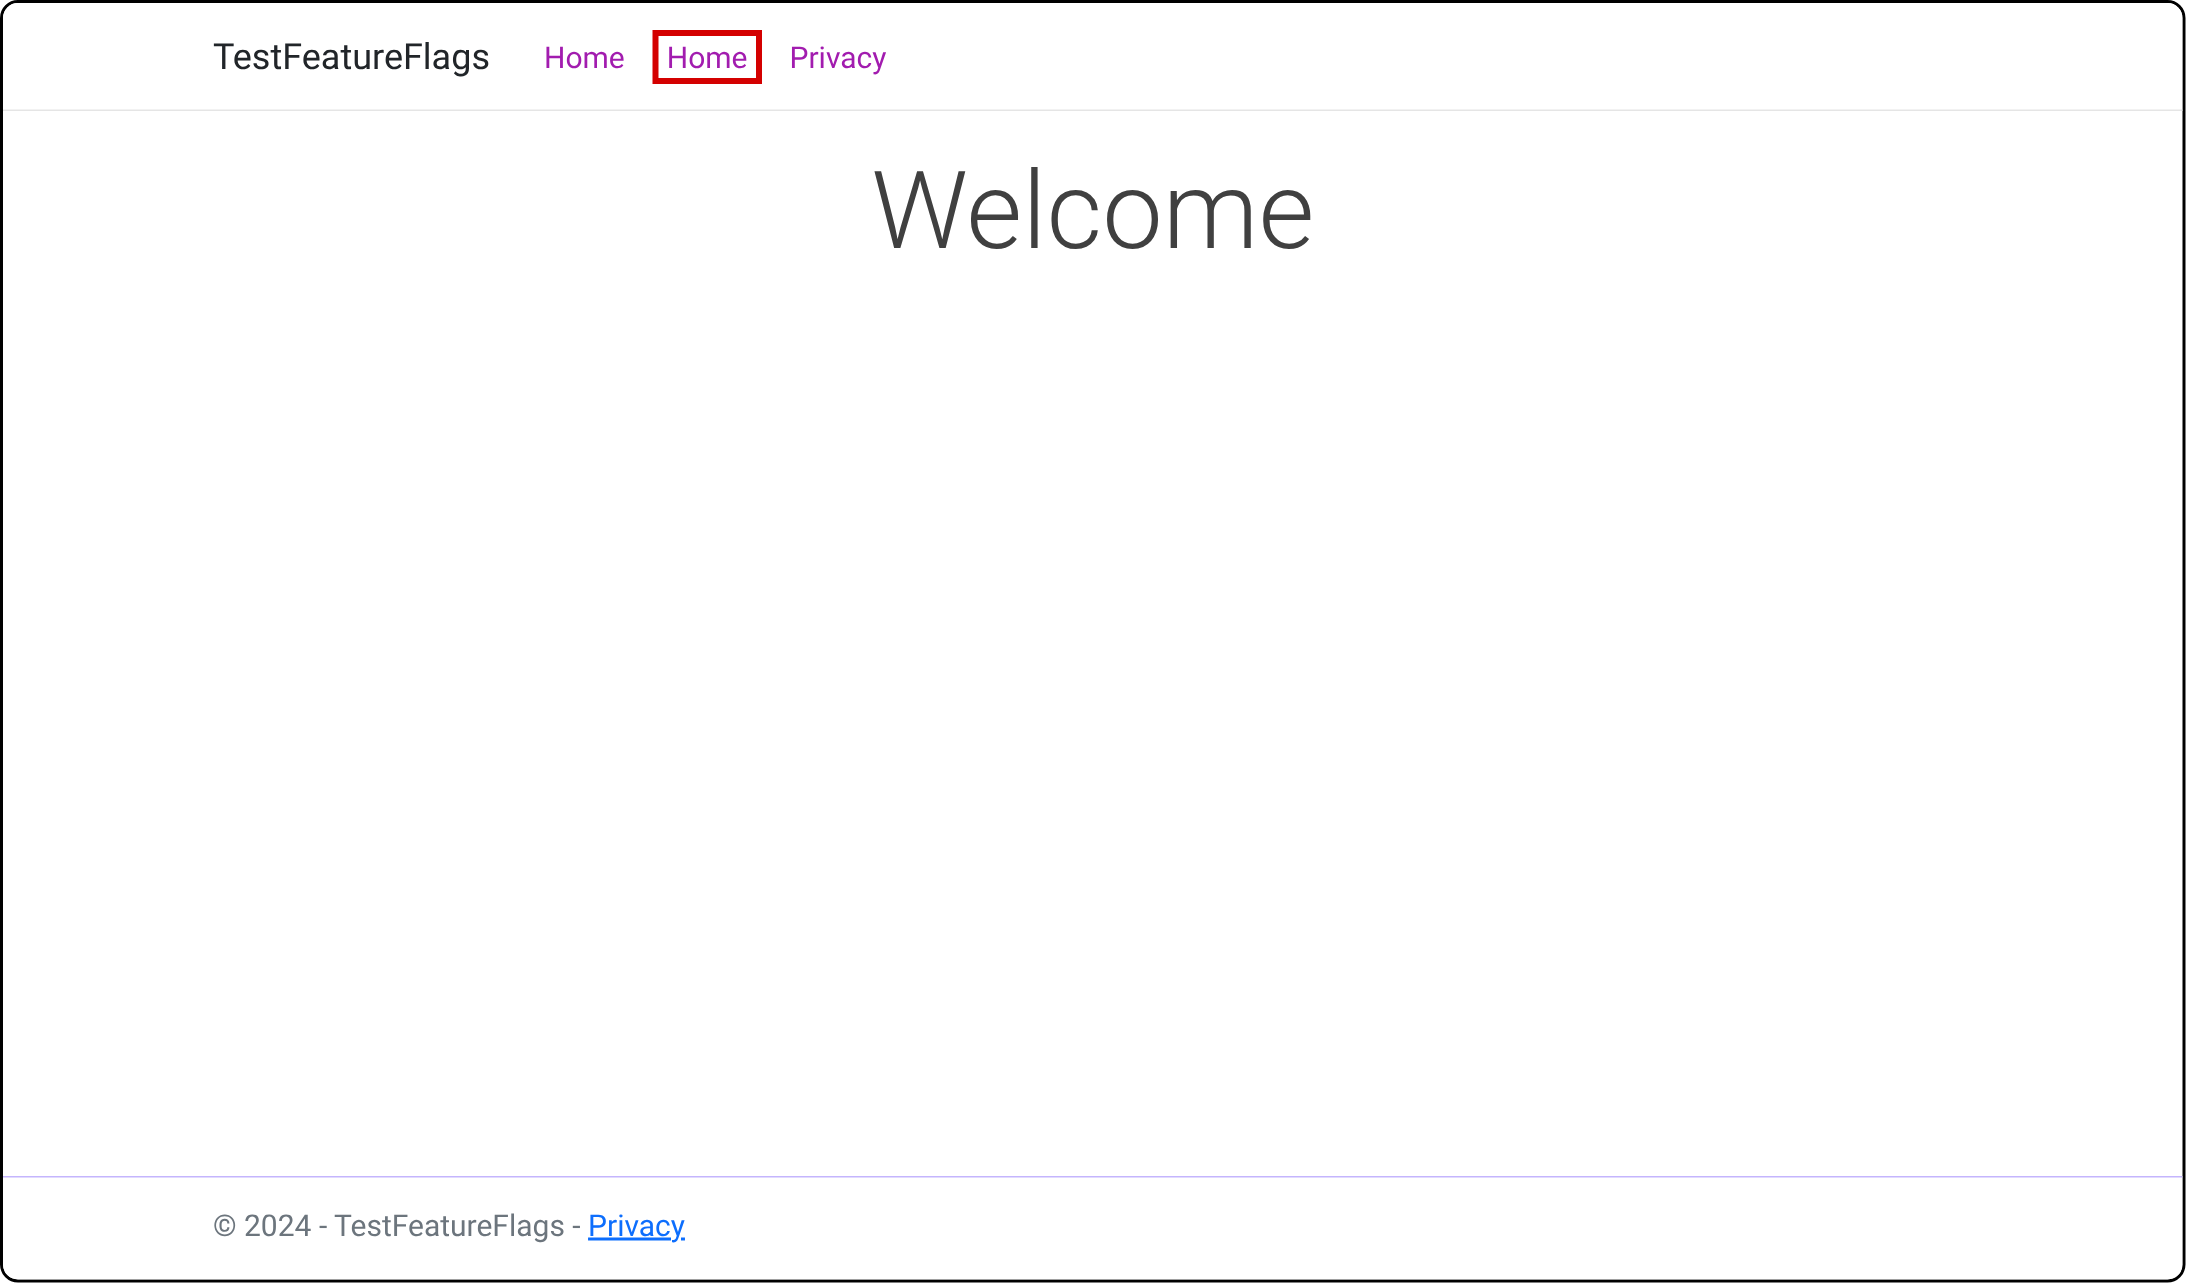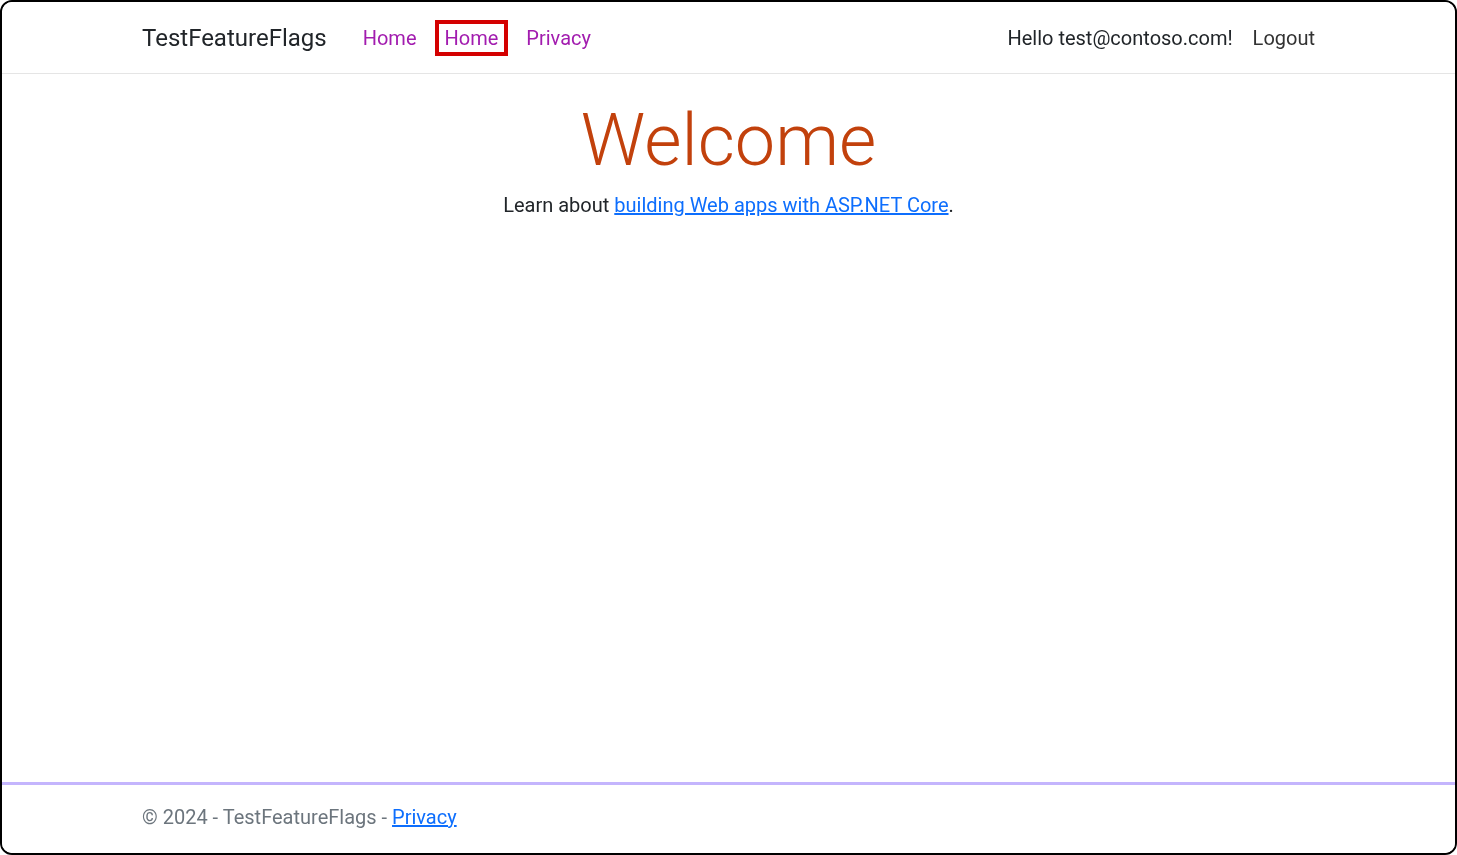--- a/index.html
+++ b/index.html
@@ -72,37 +72,37 @@
       color: #323232;
       text-decoration: none;
     }
     .main {
       text-align: center;
       padding-top: 24px;
     }
     .page-title {
       font-size: 72px;
       font-weight: 300;
-      color: #c2410c;
+      color: #404040;
       margin-bottom: 10px;
     }
     .lead {
       font-size: 20px;
       color: #212529;
     }
     .lead a {
       color: #0d6efd;
       text-decoration: underline;
     }
     .footer {
       position: absolute;
       bottom: 0;
       left: 0;
       right: 0;
-      border-top: 3px solid #c4b5fd;
+      border-top: 1px solid #c4b5fd;
       padding: 20px 140px 24px 140px;
       font-size: 20px;
       color: #6c757d;
       background: #fff;
     }
     .footer a {
       color: #0d6efd;
       text-decoration: underline;
     }
   </style>
@@ -110,29 +110,22 @@
 <body>
 
 <nav class="navbar">
   <div class="nav-container">
     <div class="nav-left">
       <a class="brand">TestFeatureFlags</a>
       <a class="nav-link">Home</a>
       <a class="nav-link highlighted">Home</a>
       <a class="nav-link">Privacy</a>
     </div>
-    <div class="nav-right">
-      <span class="greeting">Hello test@contoso.com!</span>
-      <a class="logout-link">Logout</a>
-    </div>
   </div>
 </nav>
 
 <main class="main">
   <h1 class="page-title">Welcome</h1>
-  <p class="lead">
-    <span>Learn about </span><a>building Web apps with ASP.NET Core</a><span>.</span>
-  </p>
 </main>
 
 <footer class="footer">
   <span>© 2024 - TestFeatureFlags - </span><a>Privacy</a>
 </footer>
 
 </body></html>

